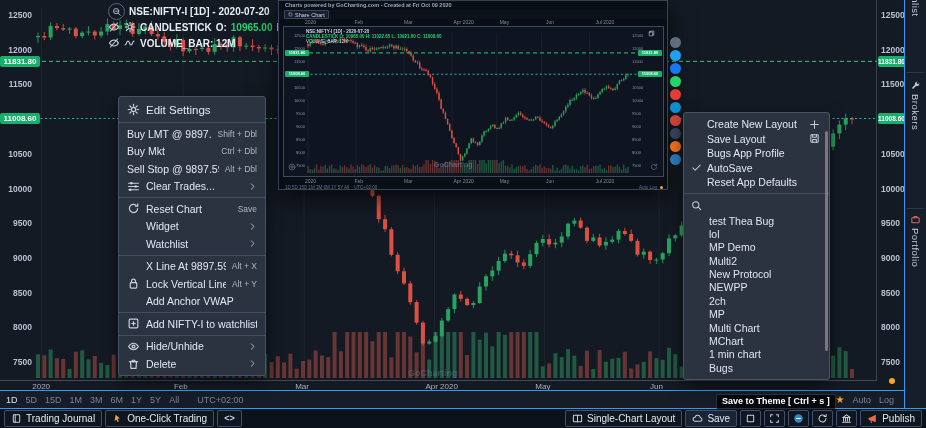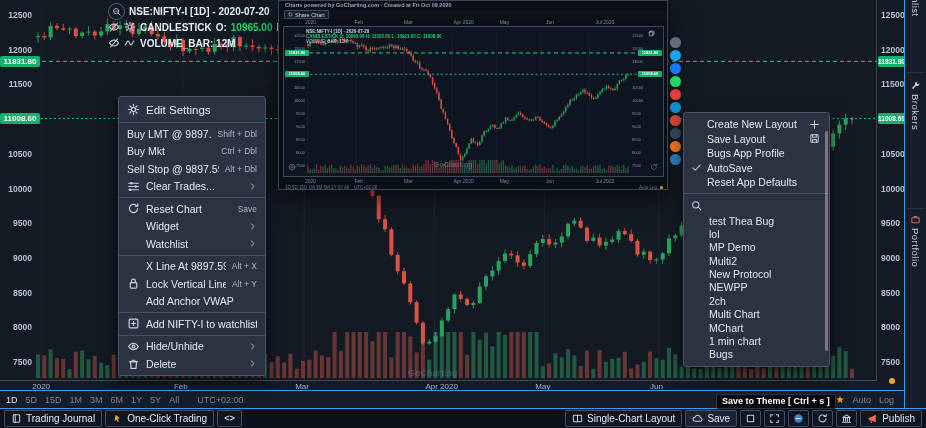--- a/index.html
+++ b/index.html
@@ -1361,20 +1361,21 @@
           </svg>
         </span>
       </div>
       <div class="lm-list-item">test Thea Bug</div>
       <div class="lm-list-item">lol</div>
       <div class="lm-list-item">MP Demo</div>
       <div class="lm-list-item">Multi2</div>
       <div class="lm-list-item">New Protocol</div>
       <div class="lm-list-item">NEWPP</div>
       <div class="lm-list-item">2ch</div>
+      <div class="lm-list-item">MP</div>
       <div class="lm-list-item">Multi Chart</div>
       <div class="lm-list-item">MChart</div>
       <div class="lm-list-item">1 min chart</div>
       <div class="lm-list-item">Bugs</div>
       <div id="lmScroll"></div>
     </div>
 
   <div id="tooltip">Save to Theme [ Ctrl + s ]</div>
 
   <div id="sidebar">

